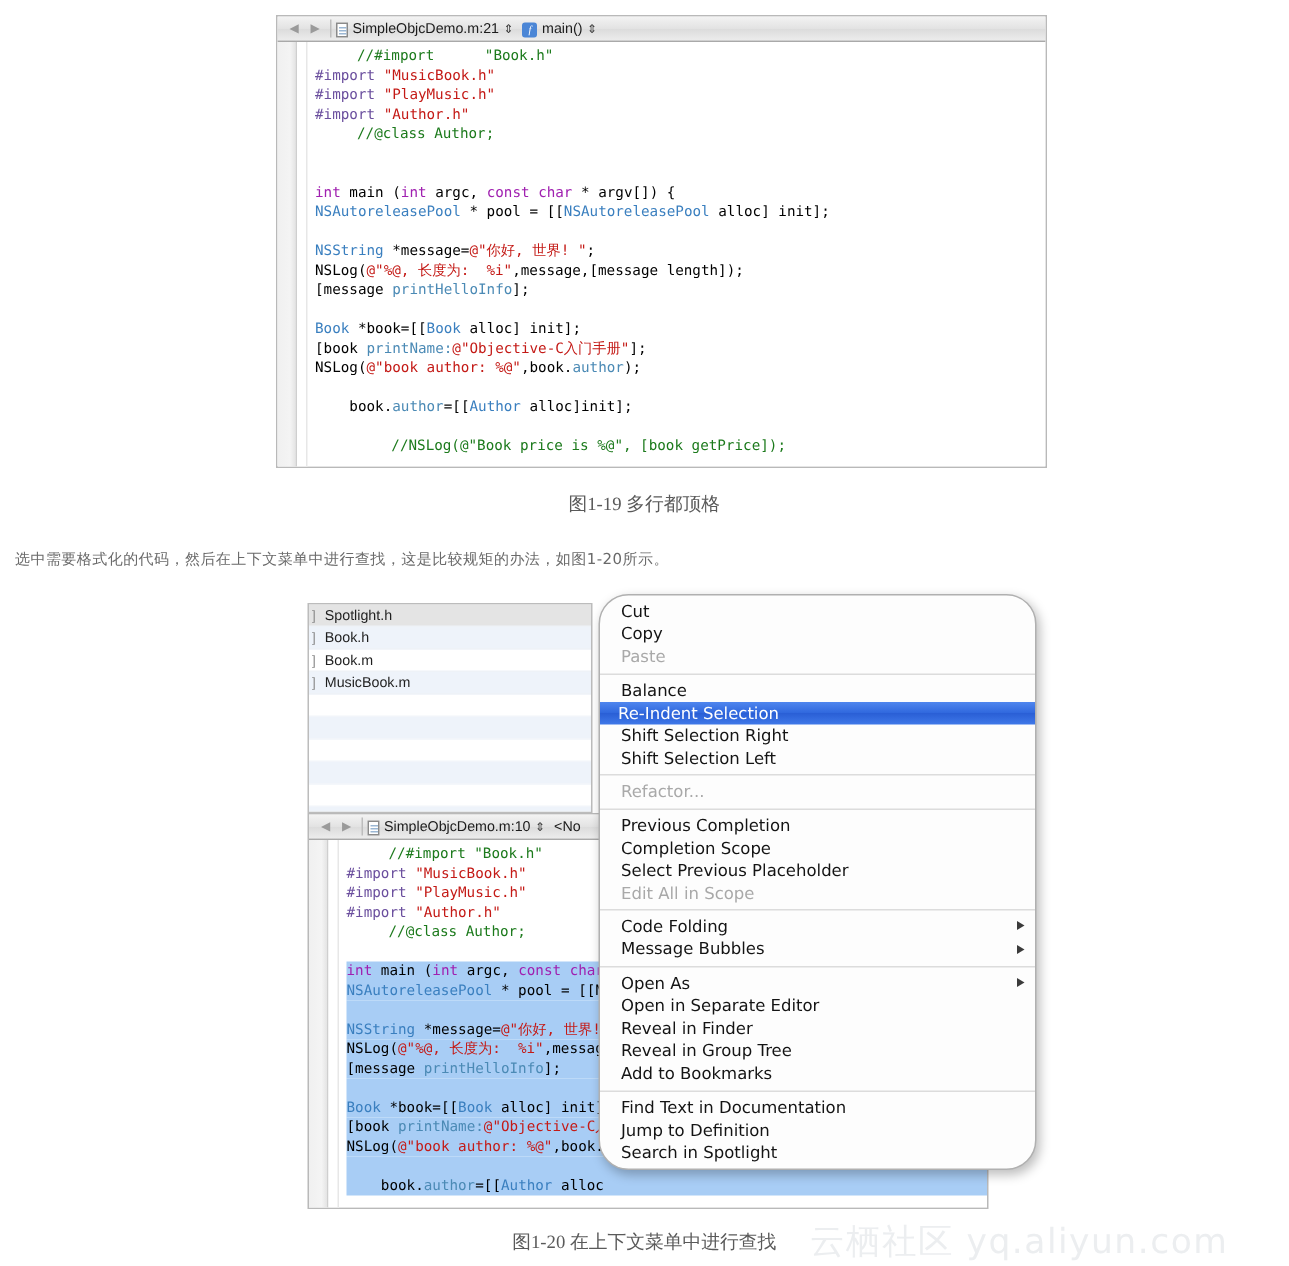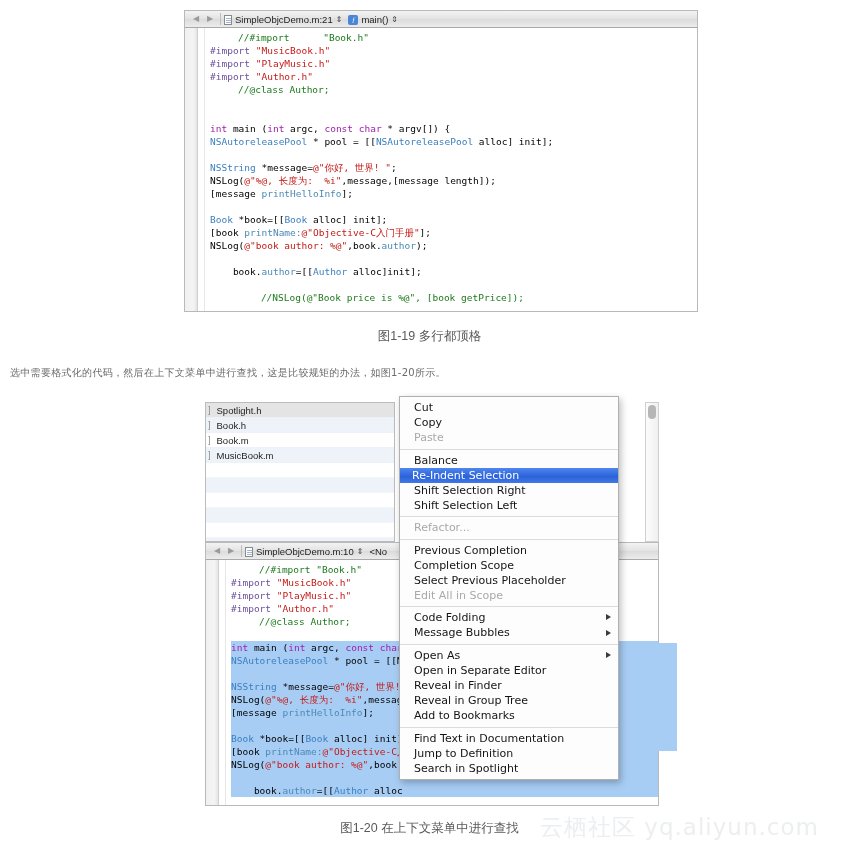--- a/index.html
+++ b/index.html
@@ -87,21 +87,21 @@
   .pl { color: #000; margin-top: 32px; }             
   .id { color: #4b8ab5; text-align: center; }
 
   
   .caption {
     position: absolute;
     width: 100%;
     text-align: center;
     font-size: 12.5px;
     color: #5a5a5a;
-    font-family: Liberation Sans, sans-serif;
+    font-family: Liberation Serif, serif;
   }
   .bodytext {
     position: absolute;
     font-size: 10px;
     color: #6a6a6a;
     font-family: "DejaVu Sans", sans-serif;
     letter-spacing: .3px;
   }
 
   
@@ -251,21 +251,21 @@
 
     <div class="codewrap">
       <div class="gutter"></div>
       <div class="gutter2"></div>
       <div class="code" id="fig2-code"><div class="ln"><span class="c">//#import "Book.h"</span></div><div class="ln"><span class="pp">#import </span><span class="s">"MusicBook.h"</span></div><div class="ln"><span class="pp">#import </span><span class="s">"PlayMusic.h"</span></div><div class="ln"><span class="pp">#import </span><span class="s">"Author.h"</span></div><div class="ln"><span class="c">//@class Author;</span></div><div class="ln">&nbsp;</div><div class="ln sel"><span class="kw">int </span><span class="pl">main (</span><span class="kw">int </span><span class="pl">argc, </span><span class="kw">const char</span></div><div class="ln sel"><span class="ty">NSAutoreleasePool</span><span class="pl"> * pool = [[N</span></div><div class="ln sel">&nbsp;</div><div class="ln sel"><span class="ty">NSString</span><span class="pl"> *message=</span><span class="s">@"你好, 世界! "</span></div><div class="ln sel"><span class="pl">NSLog(</span><span class="s">@"%@, 长度为:  %i"</span><span class="pl">,message</span></div><div class="ln sel"><span class="pl">[message </span><span class="id">printHelloInfo</span><span class="pl">];</span></div><div class="ln sel">&nbsp;</div><div class="ln sel"><span class="ty">Book</span><span class="pl"> *book=[[</span><span class="ty">Book</span><span class="pl"> alloc] init]</span></div><div class="ln sel"><span class="pl">[book </span><span class="id">printName:</span><span class="s">@"Objective-C入</span></div><div class="ln sel"><span class="pl">NSLog(</span><span class="s">@"book author: %@"</span><span class="pl">,book.</span></div><div class="ln sel">&nbsp;</div><div class="ln sel"><span class="pl">    book.</span><span class="id">author</span><span class="pl">=[[</span><span class="ty">Author</span><span class="pl"> alloc</span></div><div class="ln">&nbsp;</div></div>
     </div>
   </div>
 
   <div class="selstrip" style="left:655px; top:643px; width:22px; height:108px;"></div>
 
-  <div class="ctxmenu" style="left:399px; top:396px; width:220px;">
+  <div class="ctxmenu" style="left:399px; top:396px; width:292px;border-radius:20px;">
     <div id="ctx-items">
         <div class="mi"><span>Cut</span></div>
         <div class="mi"><span>Copy</span></div>
         <div class="mi dim"><span>Paste</span></div>
         <div class="msep"></div>
         <div class="mi"><span>Balance</span></div>
         <div class="mi hl"><span>Re-Indent Selection</span></div>
         <div class="mi"><span>Shift Selection Right</span></div>
         <div class="mi"><span>Shift Selection Left</span></div>
         <div class="msep"></div>

